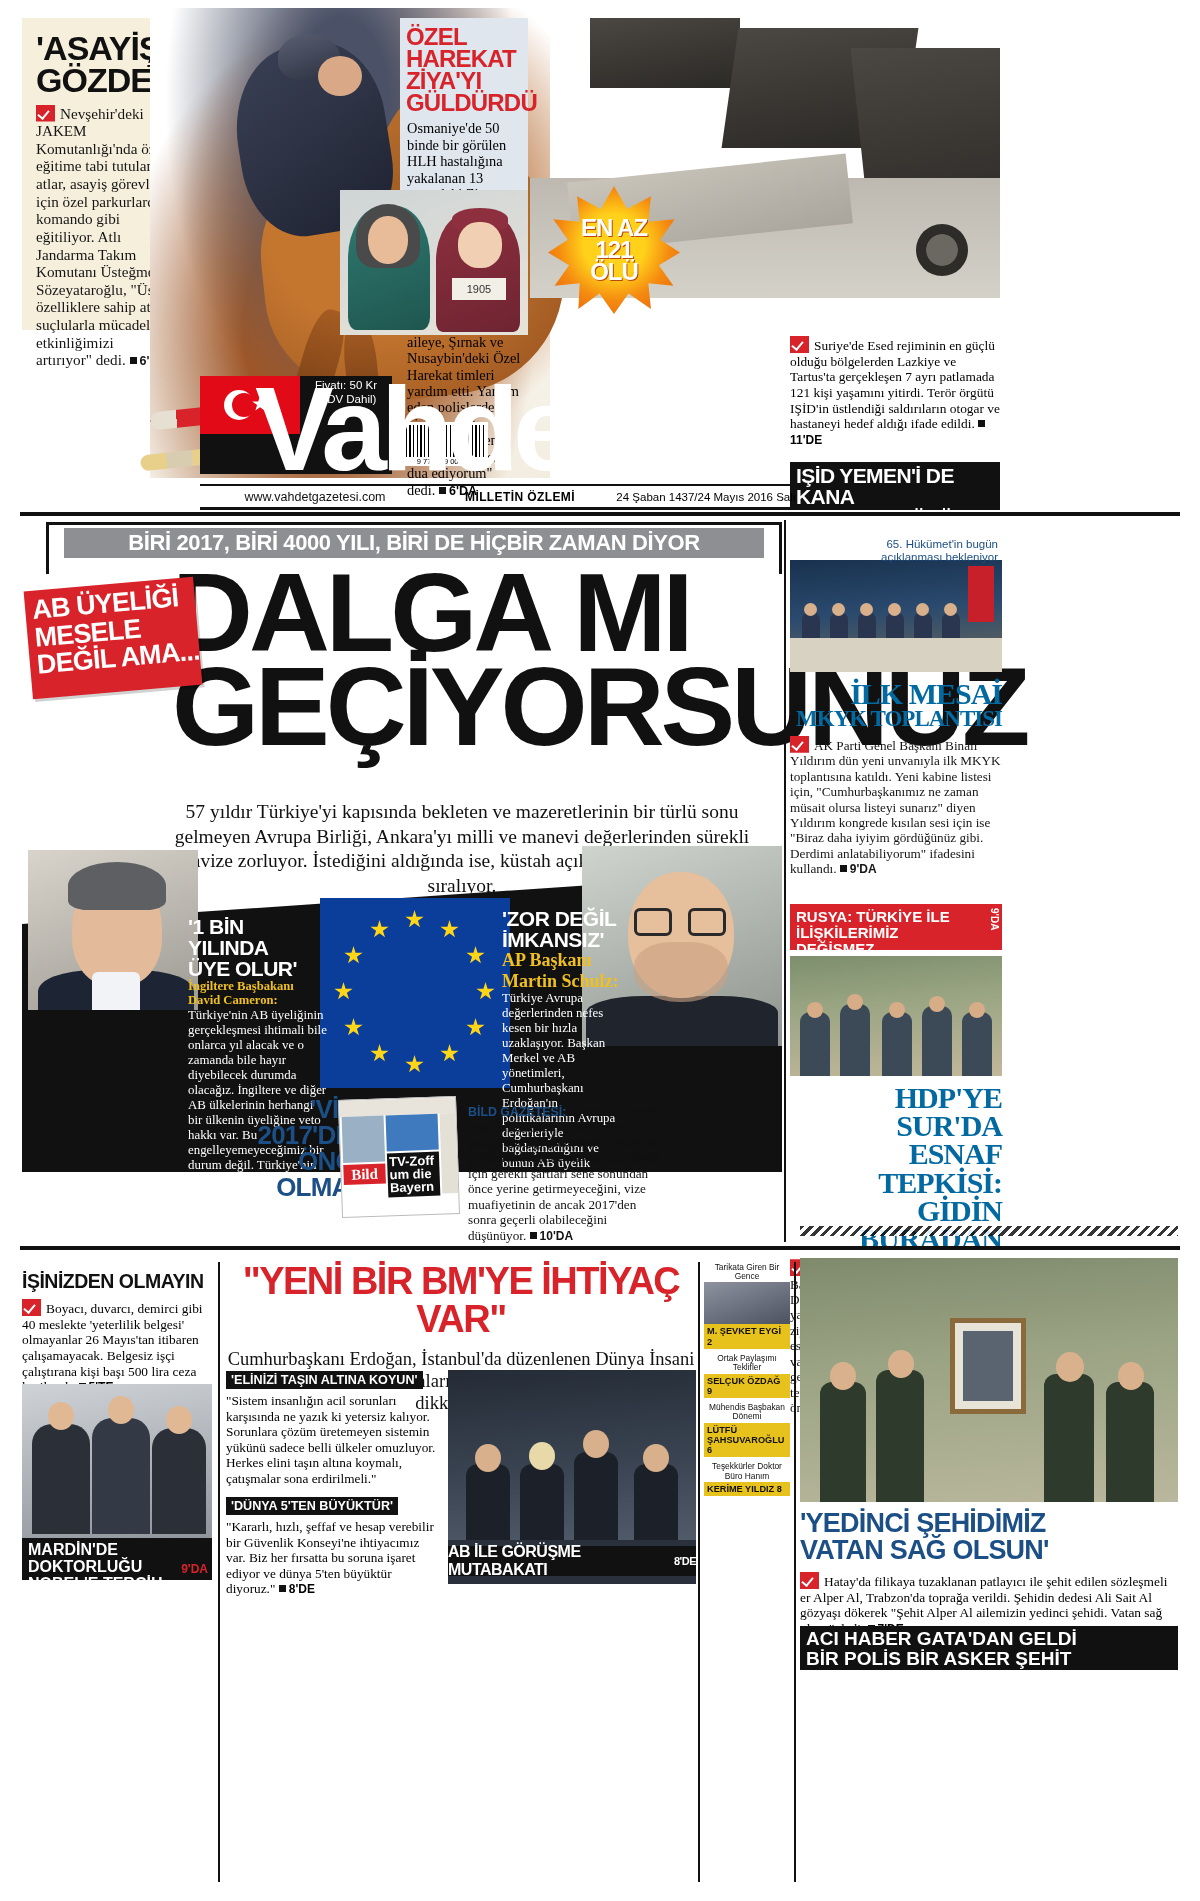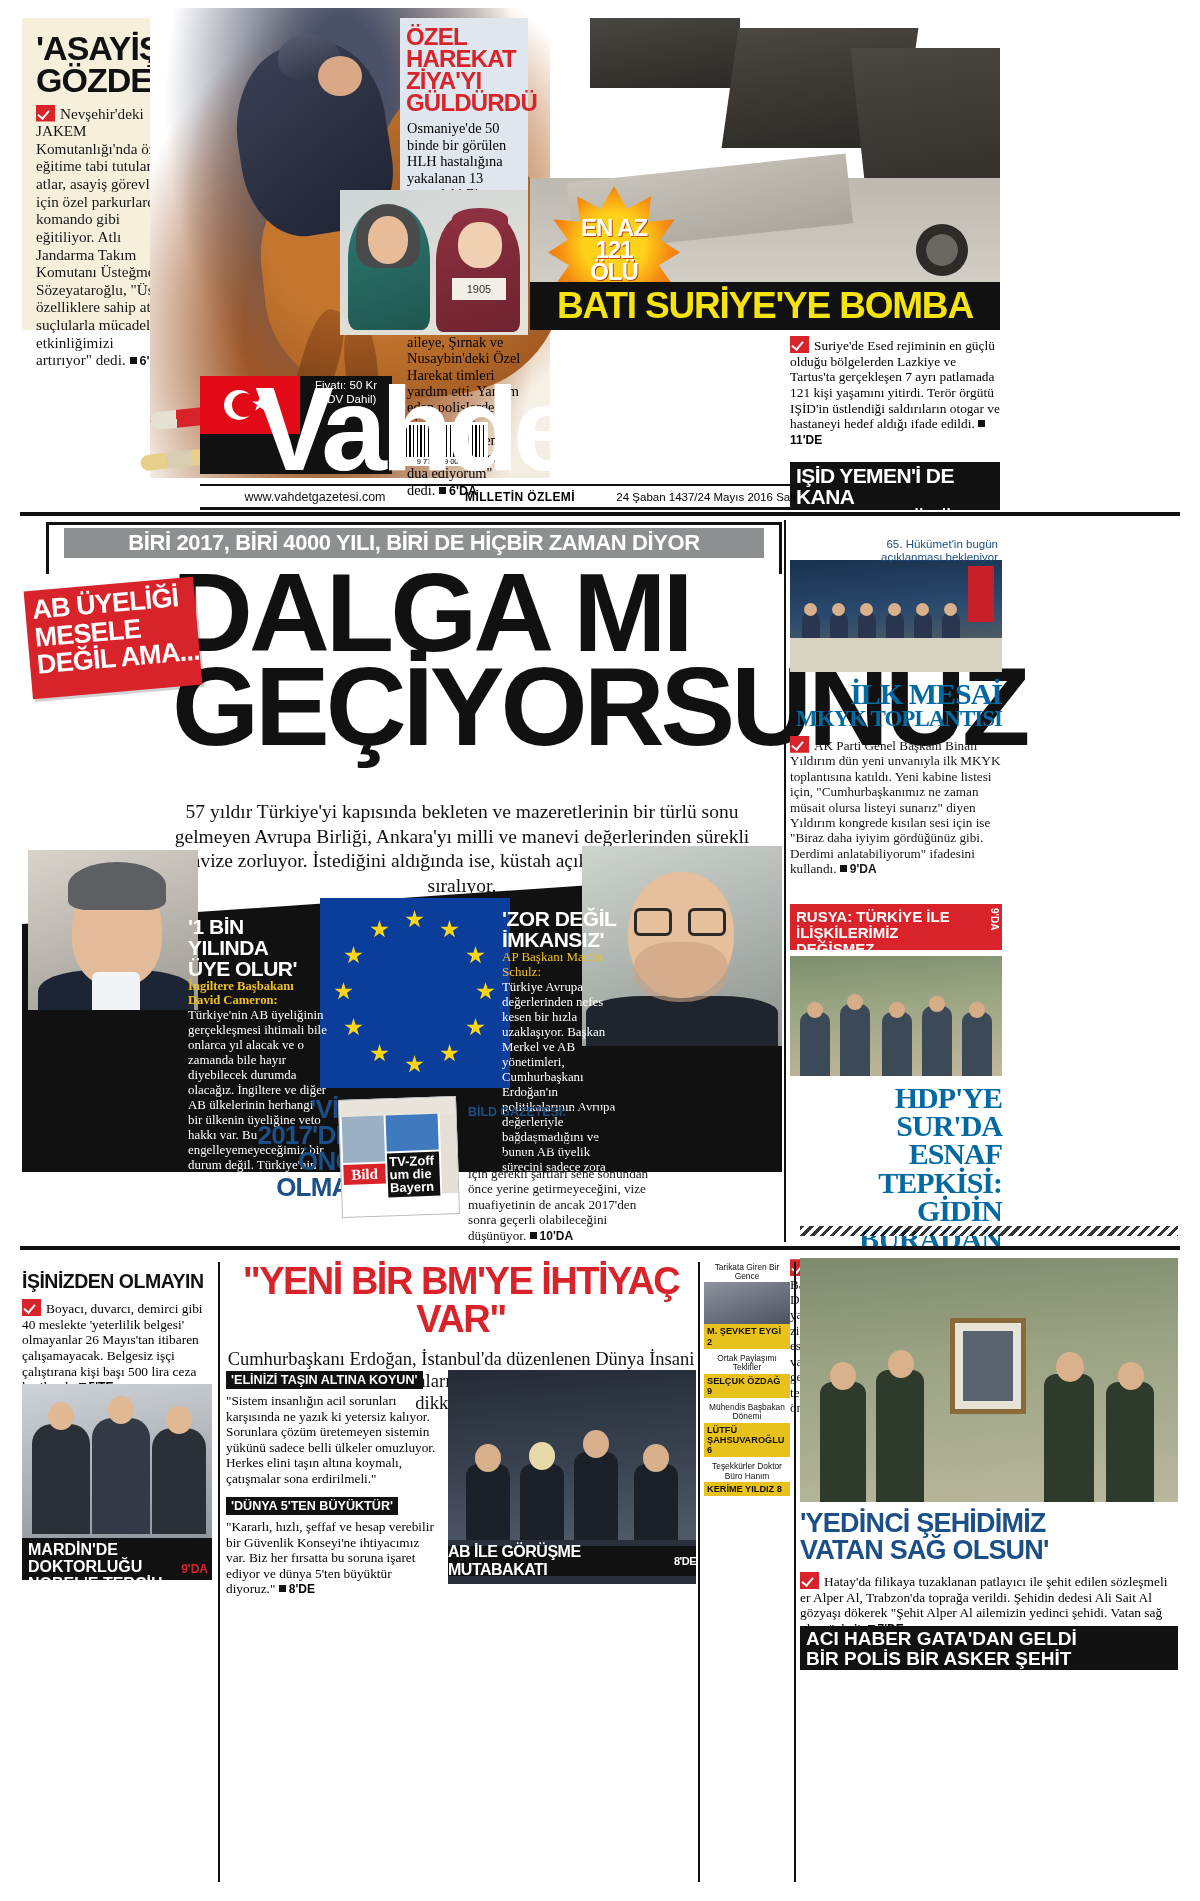--- a/index.html
+++ b/index.html
@@ -330,21 +330,21 @@
     font-size: 21px; line-height:1.0; letter-spacing:-0.5px;
   }
   #q-cameron .lead{ color:#f0c020; font-weight:bold; font-size:12.6px; line-height:1.15; }
   #q-cameron .body{ font-size: 12.9px; line-height:1.16; }
 
   #q-schulz { left: 480px; top: 388px; width: 132px; }
   #q-schulz .hl{
     font-family:"Liberation Sans",sans-serif; font-weight:bold;
     font-size: 21px; line-height:1.0; letter-spacing:-0.5px;
   }
-  #q-schulz .lead{ color:#f0c020; font-weight:normal; font-size:13px; line-height:1.15; }
+  #q-schulz .lead{ color:#f0c020; font-weight:bold; font-size:18px; line-height:1.15; }
   #q-schulz .body{ font-size: 12.9px; line-height:1.16; }
 
   #q-vize {
     position:absolute; left: 178px; top: 576px; width: 170px;
     font-family:"Liberation Sans",sans-serif; font-weight:bold; color:#1b4f86;
     font-size: 26px; line-height:1.0; text-align:right; letter-spacing:-0.8px;
   }
 
   #bild-thumb{
     position:absolute; left: 318px; top: 578px; width: 118px; height: 118px;
@@ -582,23 +582,20 @@
     </div>
 
     <div class="abs" id="burst">
       <div class="t">
         <span>EN AZ</span><br>
         <span>121</span><br>
         <span>ÖLÜ</span>
       </div>
     </div>
 
-    <div class="abs" id="bati-bar">
-      <div class="t">BATI SURİYE'YE BOMBA</div>
-    </div>
 
     <div class="abs" id="art-esed">
       <div class="body serif">
         <span class="redcheck"></span><span>Suriye'de Esed rejiminin en güçlü olduğu bölgelerden Lazkiye ve Tartus'ta gerçekleşen 7 ayrı patlamada 121 kişi yaşamını yitirdi. Terör örgütü IŞİD'in üstlendiği saldırıların otogar ve hastaneyi hedef aldığı ifade edildi.</span>
         <span class="sans" style="font-weight:bold;font-size:12px;"><span class="sqr"></span><span>11'DE</span></span>
       </div>
     </div>
 
     <div class="abs" id="isid-box">
       <div class="t">

